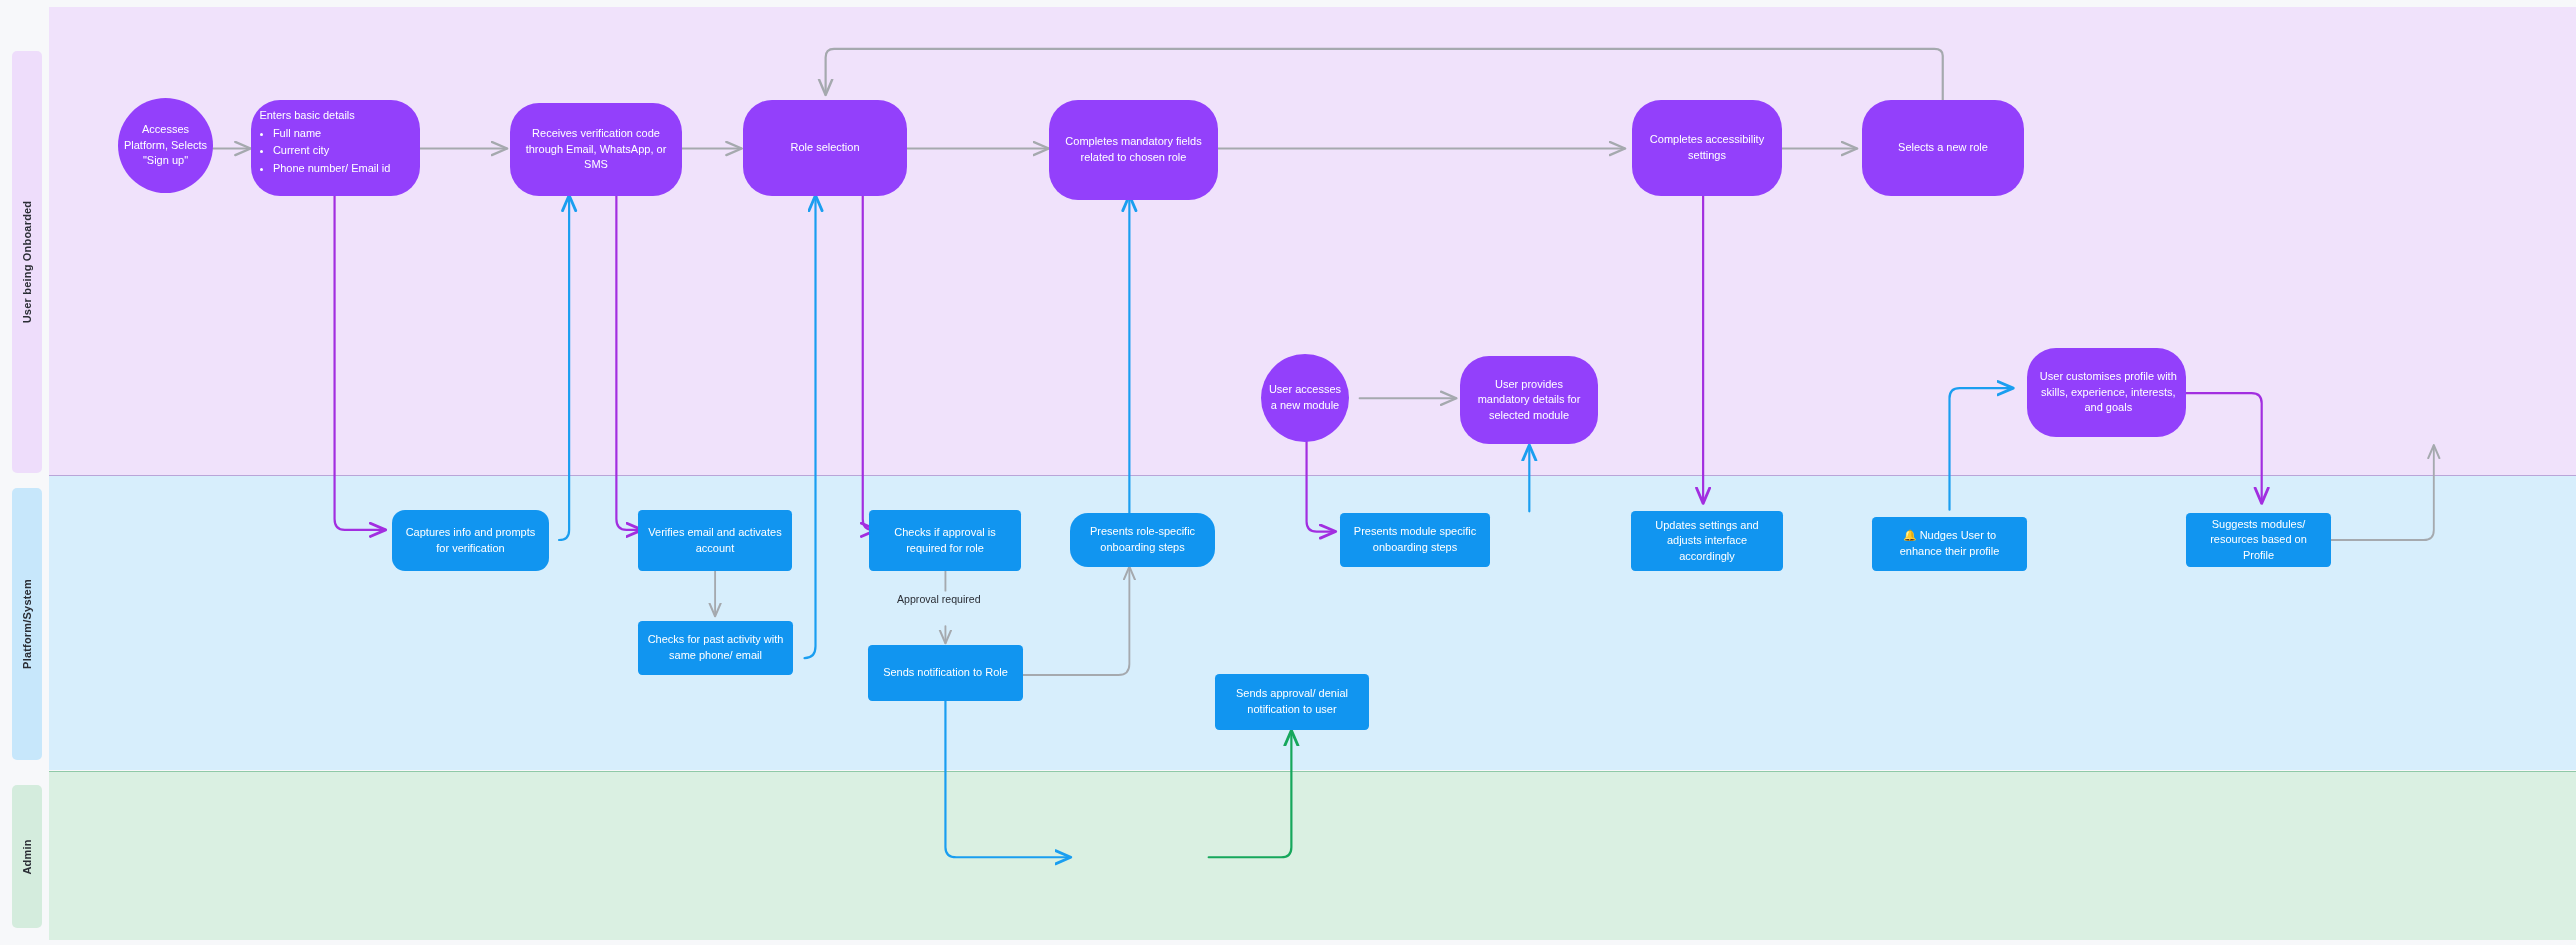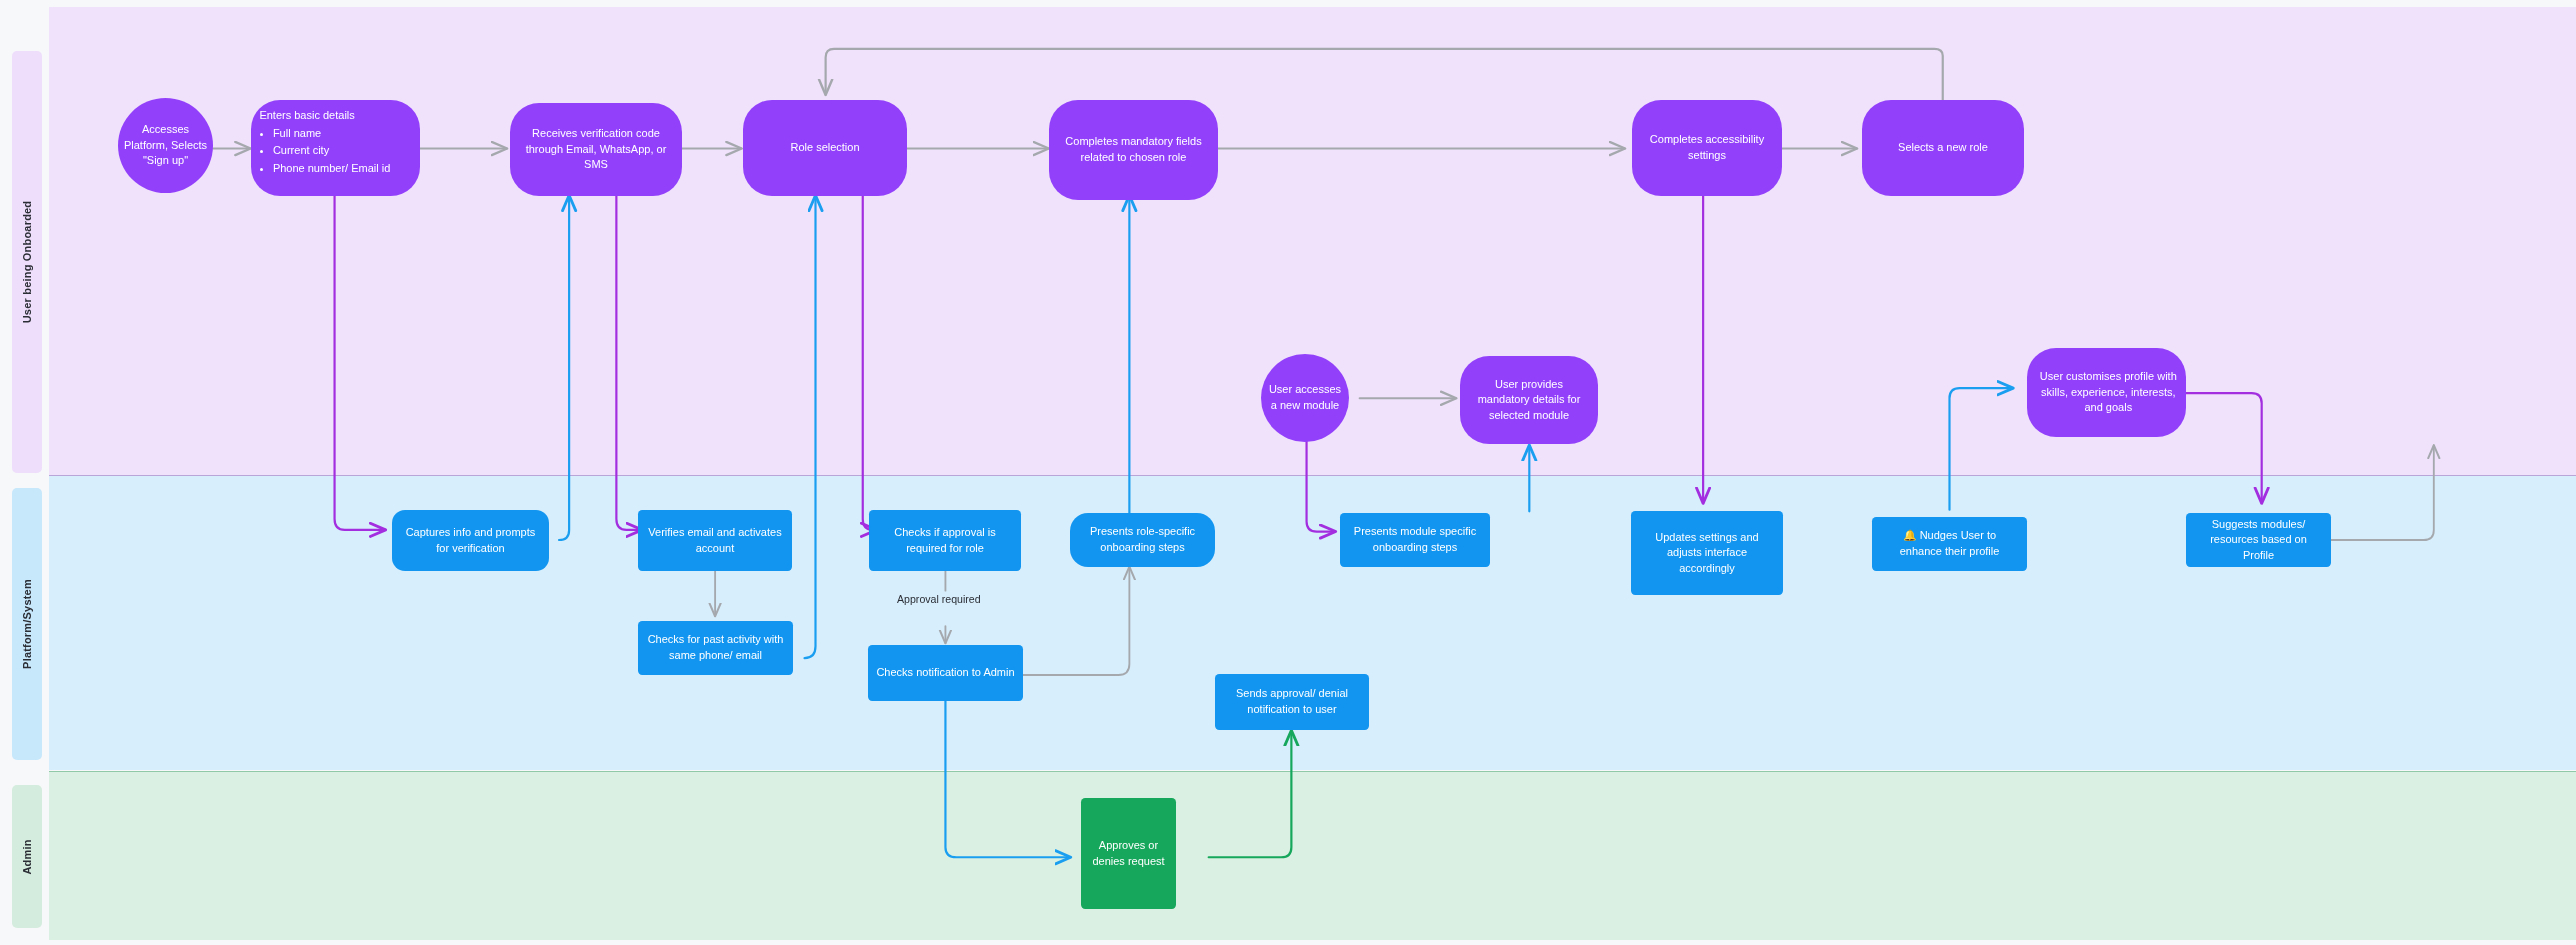--- a/index.html
+++ b/index.html
@@ -227,45 +227,42 @@
   </div>
 
   <div class="node blue" style="left:1070px; top:513px; width:145px; height:54px;border-radius:18px;">
     <span class="nlabel">Presents role-specific onboarding steps</span>
   </div>
 
   <div class="node blue" style="left:1340px; top:513px; width:150px; height:54px;">
     <span class="nlabel">Presents module specific onboarding steps</span>
   </div>
 
-  <div class="node blue" style="left:1631px; top:511px; width:152px; height:84px;">
+  <div class="node blue" style="left:1631px; top:511px; width:152px; height:60px;">
     <span class="nlabel">Updates settings and adjusts interface accordingly</span>
   </div>
 
   <div class="node blue" style="left:1872px; top:517px; width:155px; height:54px;">
     <span class="nlabel">
       <span class="emoji">🔔</span>
       <span>Nudges User to enhance their profile</span>
     </span>
   </div>
 
   <div class="node blue" style="left:2186px; top:513px; width:145px; height:54px;">
     <span class="nlabel">Suggests modules/ resources based on Profile</span>
   </div>
 
   <div class="node blue" style="left:638px; top:621px; width:155px; height:54px;">
     <span class="nlabel">Checks for past activity with same phone/ email</span>
   </div>
 
   <div class="node blue" style="left:868px; top:645px; width:155px; height:56px;">
-    <span class="nlabel">Checks notification to Admin</span>
+    <span class="nlabel">Sends notification to Role</span>
   </div>
 
   <div class="node blue" style="left:1215px; top:674px; width:154px; height:56px;">
     <span class="nlabel">Sends approval/ denial notification to user</span>
   </div>
 
-  <div class="node green" style="left:1081px; top:798px; width:95px; height:111px;">
-    <span class="nlabel">Approves or denies request</span>
-  </div>
 
 </div>
 
 
 </body></html>

